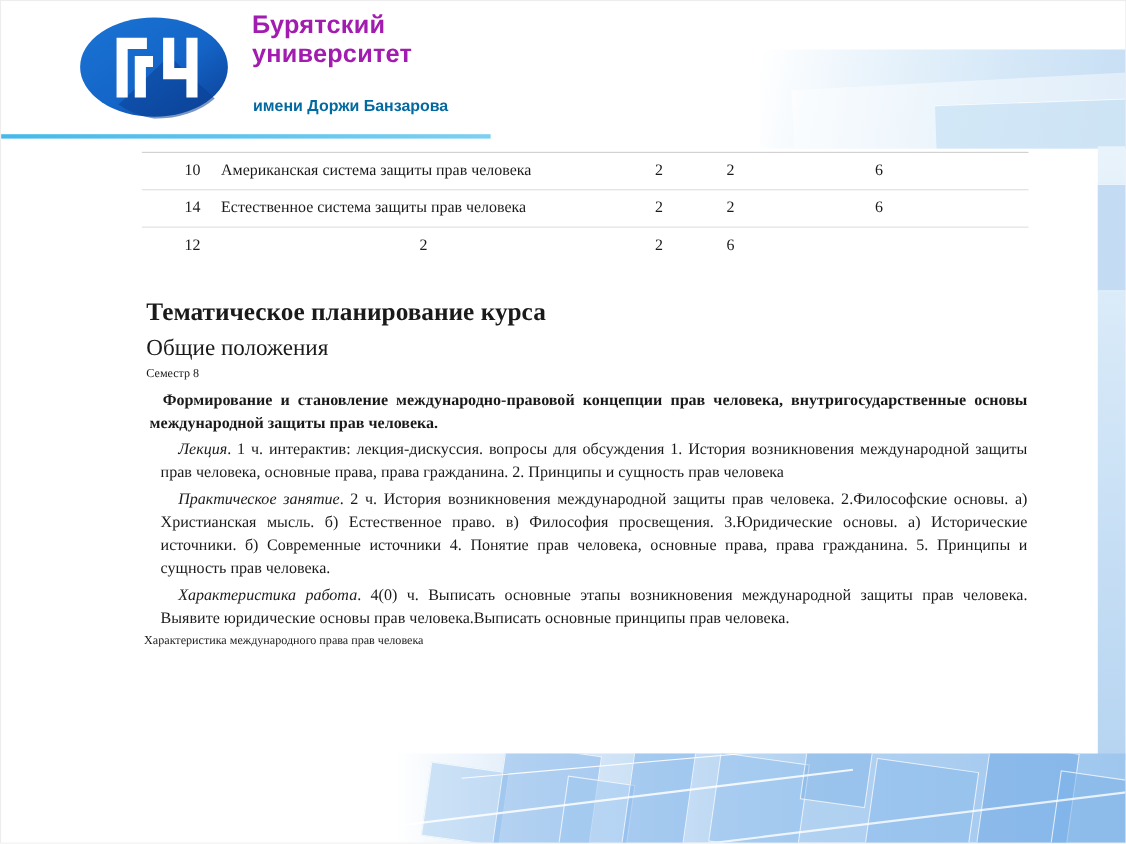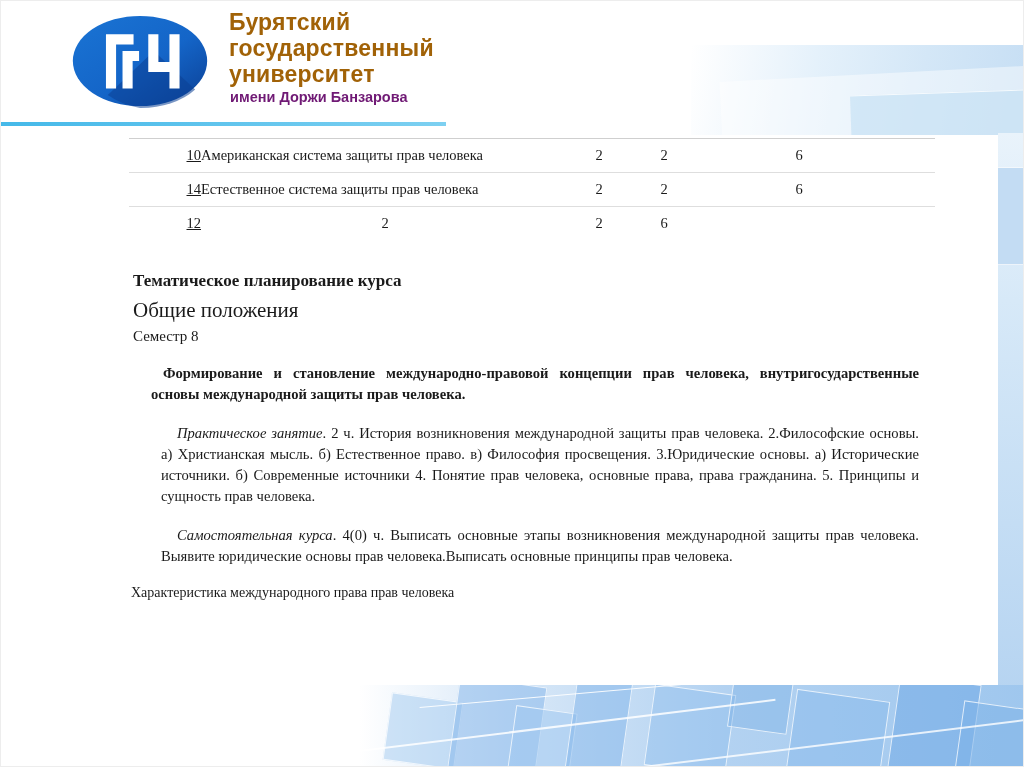--- a/index.html
+++ b/index.html
@@ -38,56 +38,56 @@
   .deco-headerline{
     left:0;top:121px;width:445px;height:4px;
     background:linear-gradient(to right,#45b9e9,#7dd0f1);
   }
   
   .header{position:absolute;left:0;top:0;width:700px;height:120px;}
   .logo{position:absolute;left:70px;top:13px;width:138px;height:94px;}
   .uni-name{
     position:absolute;left:228px;top:8px;
     font-family:"Liberation Sans","DejaVu Sans",sans-serif;
-    font-weight:bold;color:#a16207;
+    font-weight:bold;color:#a21caf;
     font-size:23px;line-height:26px;letter-spacing:.2px;
   }
   .uni-sub{
     position:absolute;left:229px;top:88px;
     font-family:"Liberation Sans","DejaVu Sans",sans-serif;
-    font-weight:bold;color:#701a75;font-size:14.5px;
+    font-weight:bold;color:#0369a1;font-size:14.5px;
   }
   
   .ctable{
     position:absolute;left:128px;top:137px;width:806px;
     border-top:1px solid #cfcfcf;
     font-size:14.5px;
   }
   .crow{
     display:grid;
     grid-template-columns:52px 368px 60px 70px 200px;
     padding:7px 0 7px 20px;
     border-bottom:1px solid #dedede;
     line-height:19px;
   }
   .crow:last-child{border-bottom:none;}
-  .cell-num{text-align:right;text-decoration:underline;}
+  .cell-num{text-align:center;}
   .cell-n{text-align:center;}
   
   .doc{position:absolute;left:130px;top:270px;width:806px;}
-  .doc-h1{font-size:17px;font-weight:bold;margin:0 0 7px 2px;}
+  .doc-h1{font-size:23px;font-weight:bold;margin:0 0 7px 2px;}
   .doc-h2{font-size:21px;margin:0 0 5px 2px;}
-  .doc-sem{font-size:15px;margin:0 0 8px 2px;}
+  .doc-sem{font-size:11px;margin:0 0 8px 2px;}
   .para{
     font-size:14.6px;line-height:21px;text-align:justify;
-    margin:18px;padding-left:12px;text-indent:16px;
+    margin:3px;padding-left:12px;text-indent:16px;
   }
   .para.bold{font-weight:bold;padding-left:2px;text-indent:12px;}
   .para .lead{font-style:italic;}
-  .doc-close{font-size:14px;margin:3px 0 0 0;}
+  .doc-close{font-size:11px;margin:3px 0 0 0;}
 </style>
 </head>
 <body>
 
 <div class="slide">
 
   <div class="deco deco-topright">
     <div class="sheen1"></div>
     <div class="sheen2"></div>
   </div>
@@ -122,21 +122,20 @@
       <ellipse cx="75" cy="51" rx="73" ry="49" fill="url(#lg)"></ellipse>
       <path d="M75 102 a73 49 0 0 0 60 -20 L90 40 L40 88 a73 49 0 0 0 35 14 Z" fill="#0b3f94" opacity="0.55"></path>
 
       <path d="M38 22 h30 v11 h-19 v48 h-11 Z" fill="#ffffff"></path>
       <path d="M56 40 h18 v11 h-7 v30 h-11 Z" fill="#ffffff"></path>
 
       <path d="M84 22 h11 v30 h12 v-30 h11 v59 h-11 v-18 h-23 Z" fill="#ffffff"></path>
     </svg>
     <div class="uni-name">
       <div>Бурятский</div>
-      <div>государственный</div>
       <div>университет</div>
     </div>
     <div class="uni-sub">имени Доржи Банзарова</div>
   </div>
 
   <div class="ctable">
     <div class="crow">
       <div class="cell-num">10</div>
       <div class="cell-topic">Американская система защиты прав человека</div>
       <div class="cell-n">2</div>
@@ -158,22 +157,23 @@
     </div>
   </div>
 
   <div class="doc">
     <div class="doc-h1">Тематическое планирование курса</div>
     <div class="doc-h2">Общие положения</div>
     <div class="doc-sem">Семестр 8</div>
 
     <p class="para bold">Формирование и становление международно-правовой концепции прав человека, внутригосударственные основы международной защиты прав человека.</p>
 
+    <p class="para"><span class="lead">Лекция</span><span>. 1 ч. интерактив: лекция-дискуссия. вопросы для обсуждения 1. История возникновения международной защиты прав человека, основные права, права гражданина. 2. Принципы и сущность прав человека</span></p>
 
     <p class="para"><span class="lead">Практическое занятие</span><span>. 2 ч. История возникновения международной защиты прав человека. 2.Философские основы. а) Христианская мысль. б) Естественное право. в) Философия просвещения. 3.Юридические основы. а) Исторические источники. б) Современные источники 4. Понятие прав человека, основные права, права гражданина. 5. Принципы и сущность прав человека.</span></p>
 
-    <p class="para"><span class="lead">Самостоятельная курса</span><span>. 4(0) ч. Выписать основные этапы возникновения международной защиты прав человека. Выявите юридические основы прав человека.Выписать основные принципы прав человека.</span></p>
+    <p class="para"><span class="lead">Характеристика работа</span><span>. 4(0) ч. Выписать основные этапы возникновения международной защиты прав человека. Выявите юридические основы прав человека.Выписать основные принципы прав человека.</span></p>
 
     <div class="doc-close">Характеристика международного права прав человека</div>
 
   </div>
 
 </div>
 
 </body></html>

